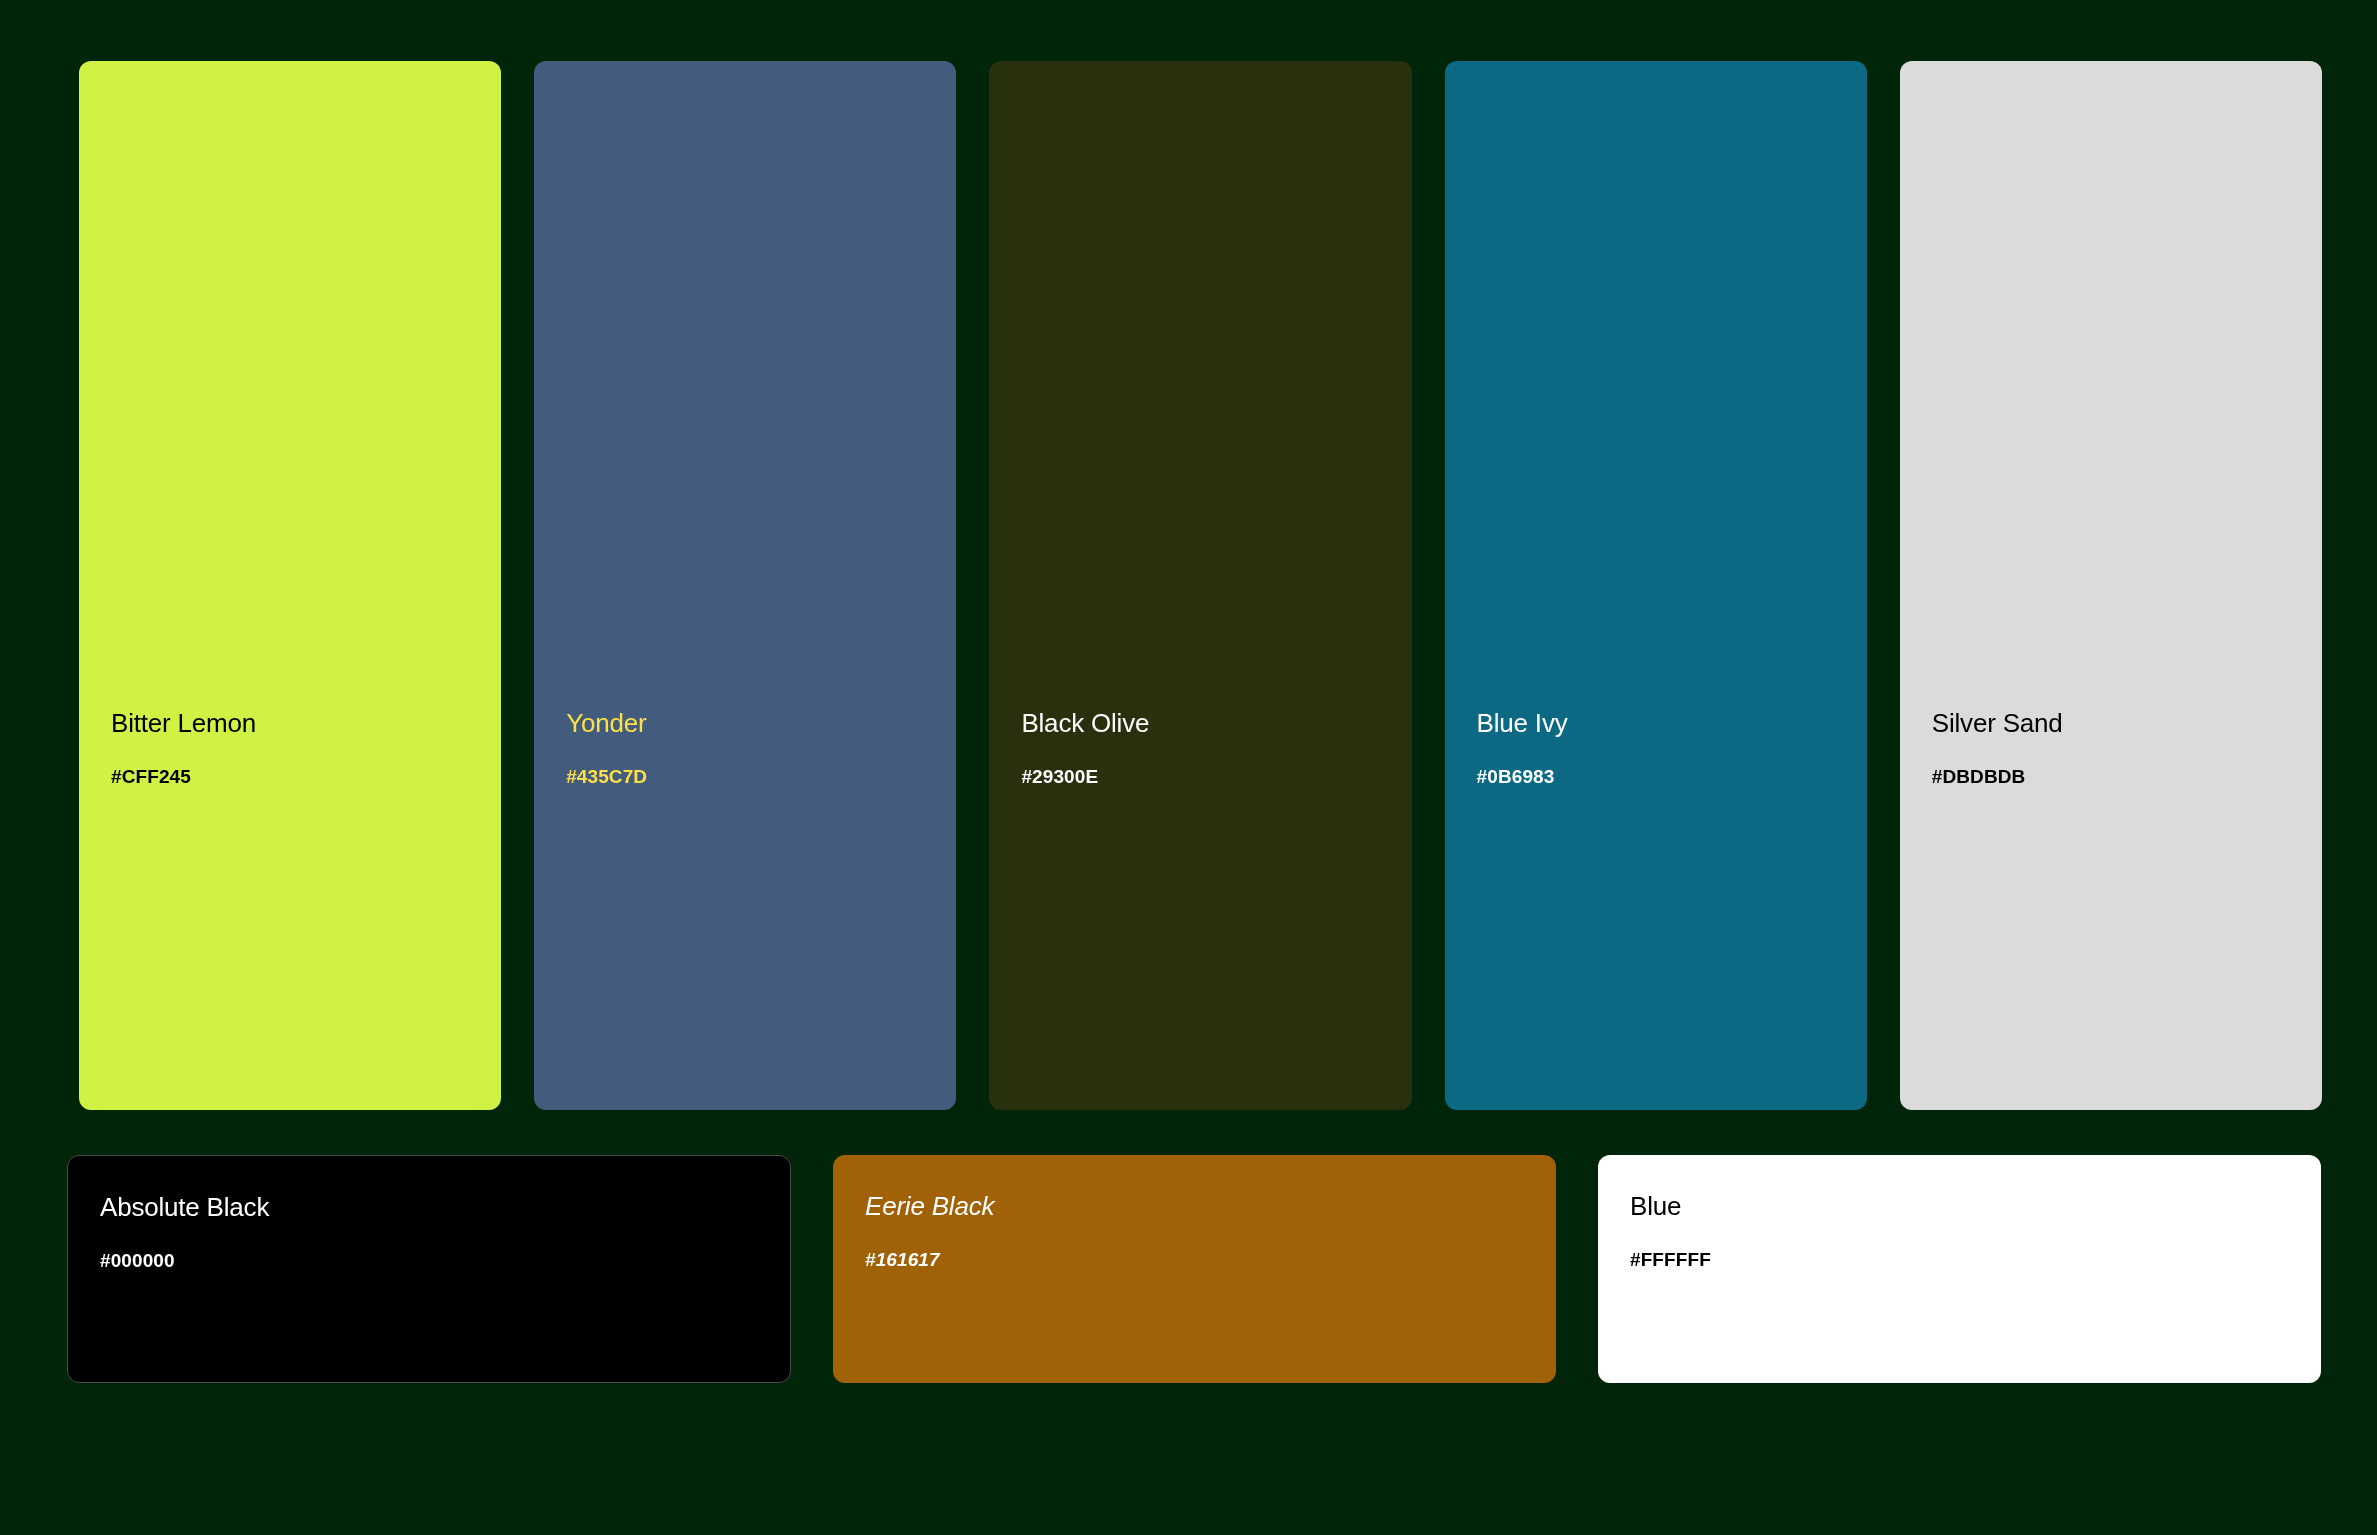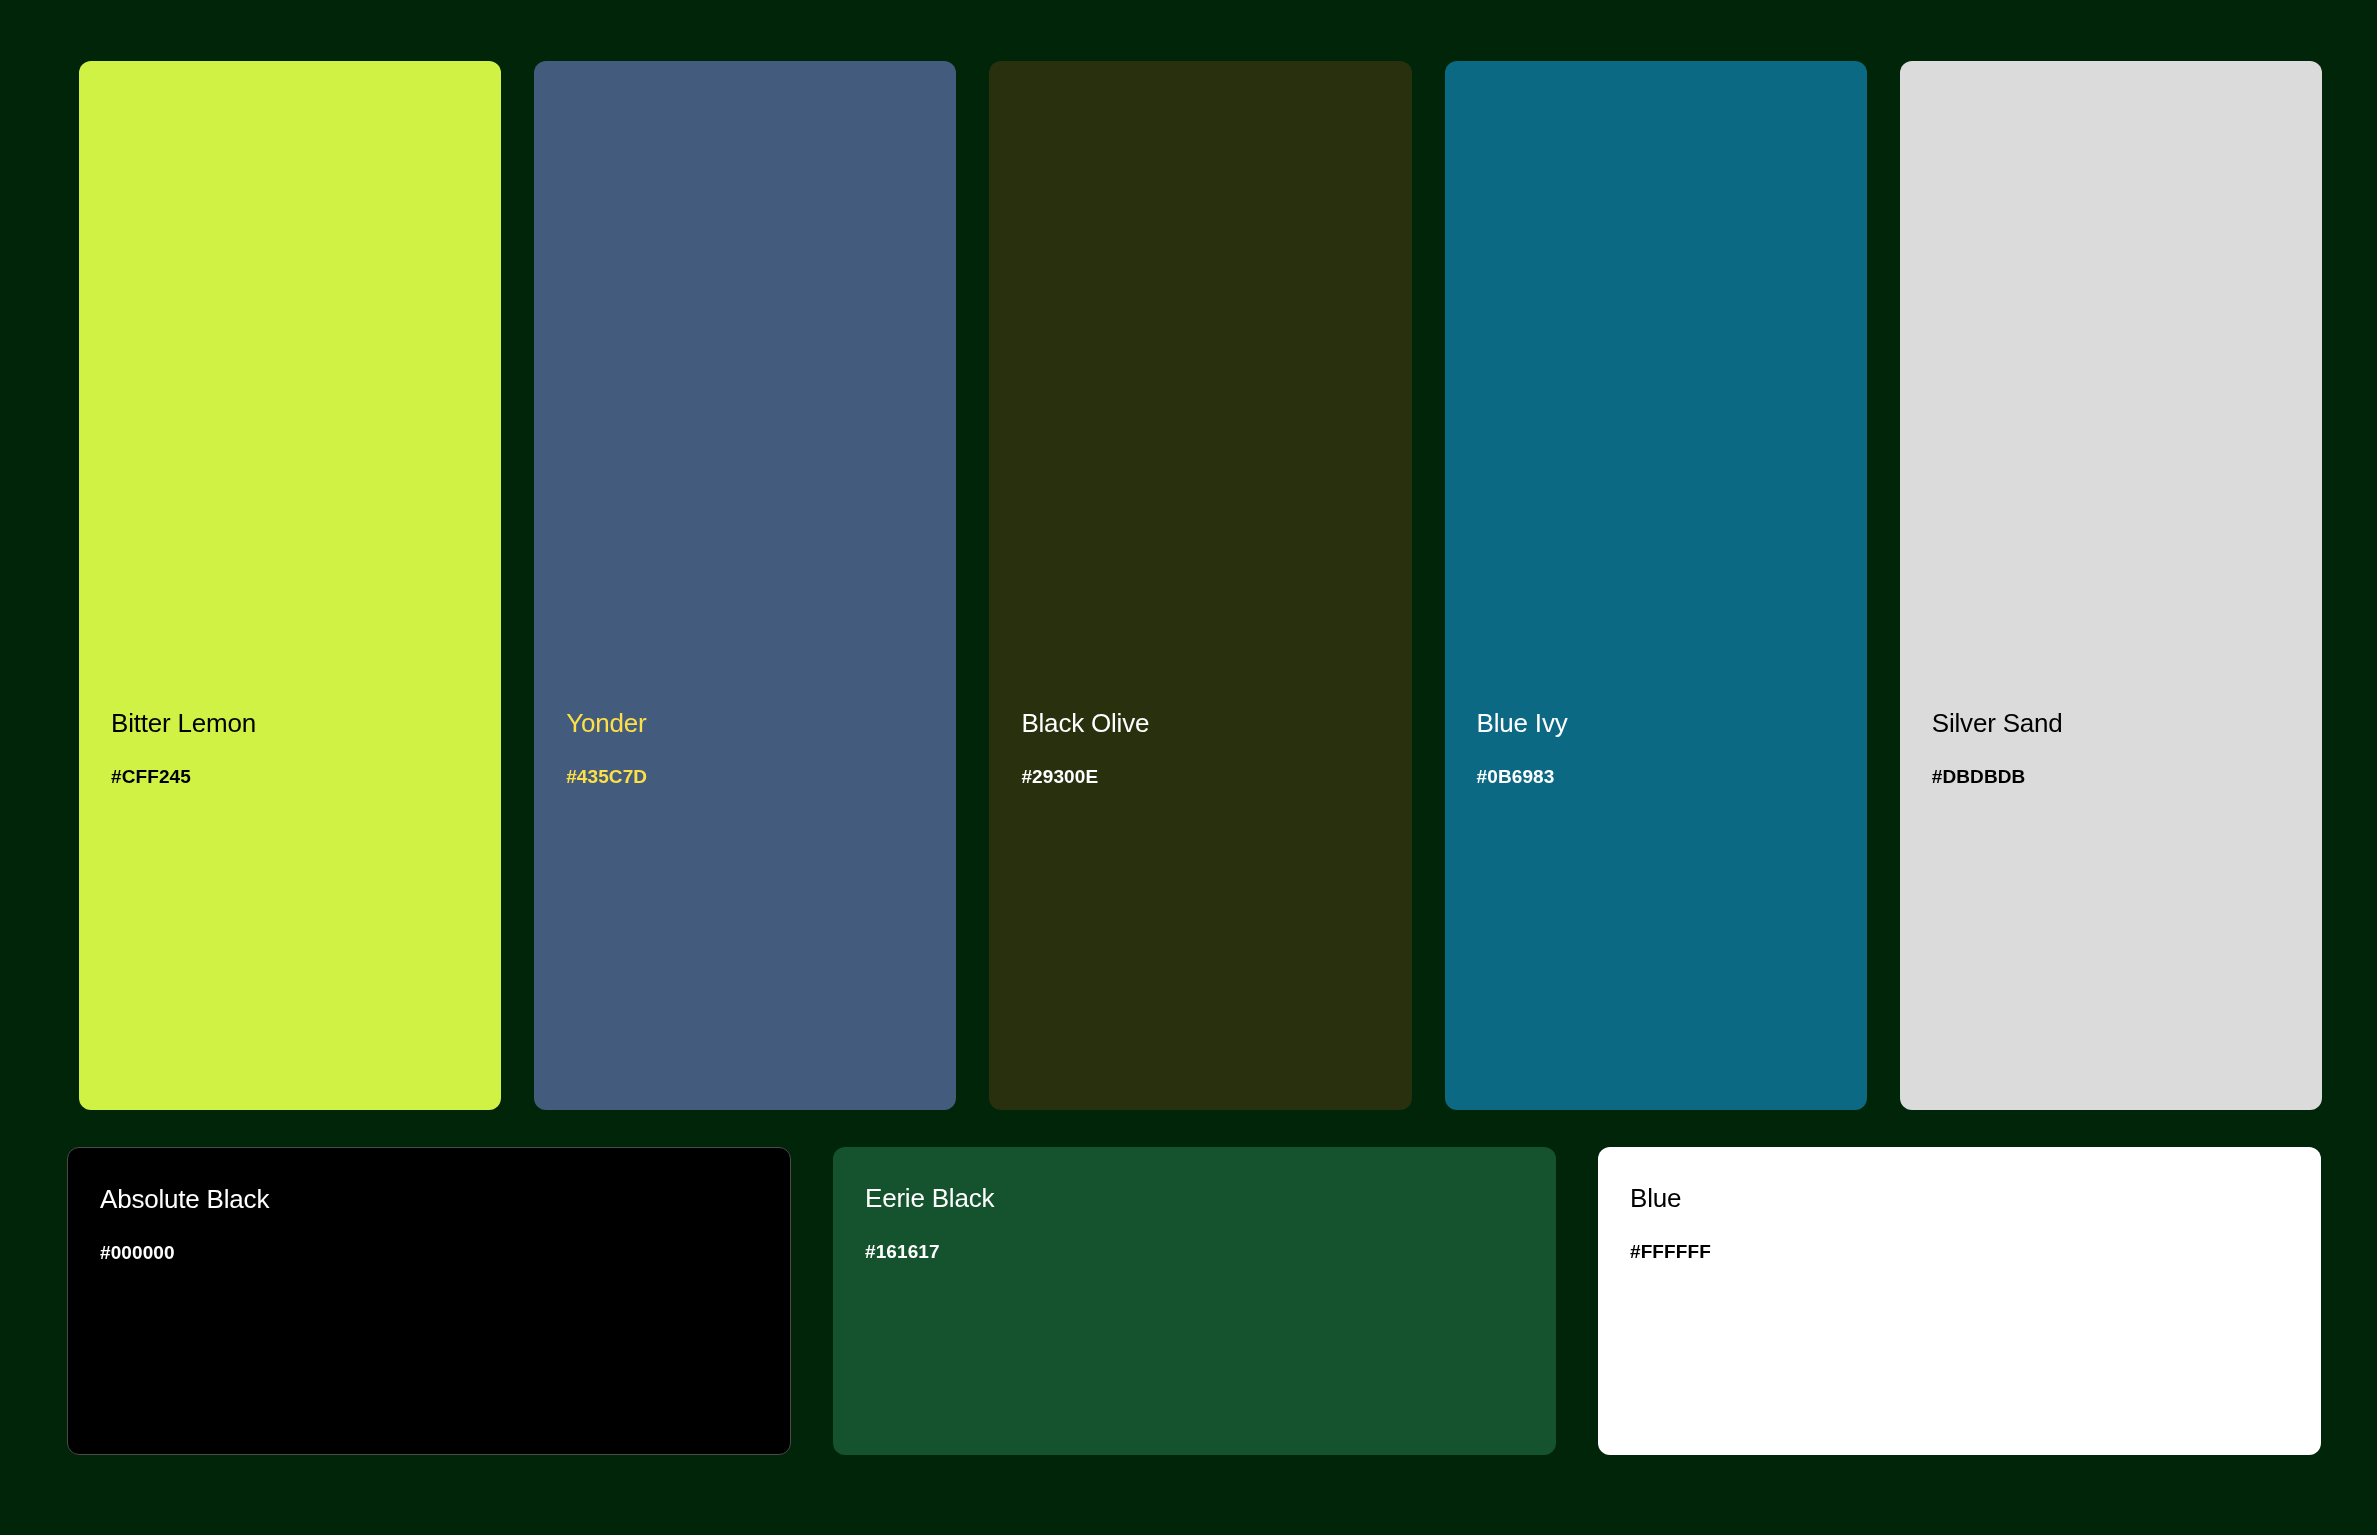--- a/index.html
+++ b/index.html
@@ -33,22 +33,23 @@
   }
 
   .swatch-row-primary {
     height:1049px;
     gap:33px;
   }
 
   .swatch-row-primary .swatch-card { flex:1 1 0; }
 
   .swatch-row-neutral {
-    height:308px;
+    height:228px;
     gap:42px;
+    margin-top:8px;
   }
 
   
   .swatch-row-neutral .swatch-card:nth-child(1) { width:724px; flex:0 0 724px; }
   .swatch-row-neutral .swatch-card:nth-child(2) { width:723px; flex:0 0 723px; }
   .swatch-row-neutral .swatch-card:nth-child(3) { width:723px; flex:0 0 723px; }
 
   
   .swatch-card {
     position:relative;
@@ -135,21 +136,21 @@
 
   <div class="swatch-row swatch-row-neutral">
 
     <div class="swatch-card" style="background: rgb(0, 0, 0); color: rgb(255, 255, 255); border: 0.8px solid rgb(74, 74, 74);">
       <div class="swatch-card-body">
         <div class="swatch-name">Absolute Black</div>
         <div class="swatch-hex">#000000</div>
       </div>
     </div>
 
-    <div class="swatch-card" style="background: #14532d; color: rgb(255, 255, 255);">
+    <div class="swatch-card" style="background: #a16207; color: rgb(255, 255, 255); font-style: italic;">
       <div class="swatch-card-body">
         <div class="swatch-name">Eerie Black</div>
         <div class="swatch-hex">#161617</div>
       </div>
     </div>
 
     <div class="swatch-card" style="background: rgb(255, 255, 255); color: rgb(0, 0, 0);">
       <div class="swatch-card-body">
         <div class="swatch-name">Blue</div>
         <div class="swatch-hex">#FFFFFF</div>

